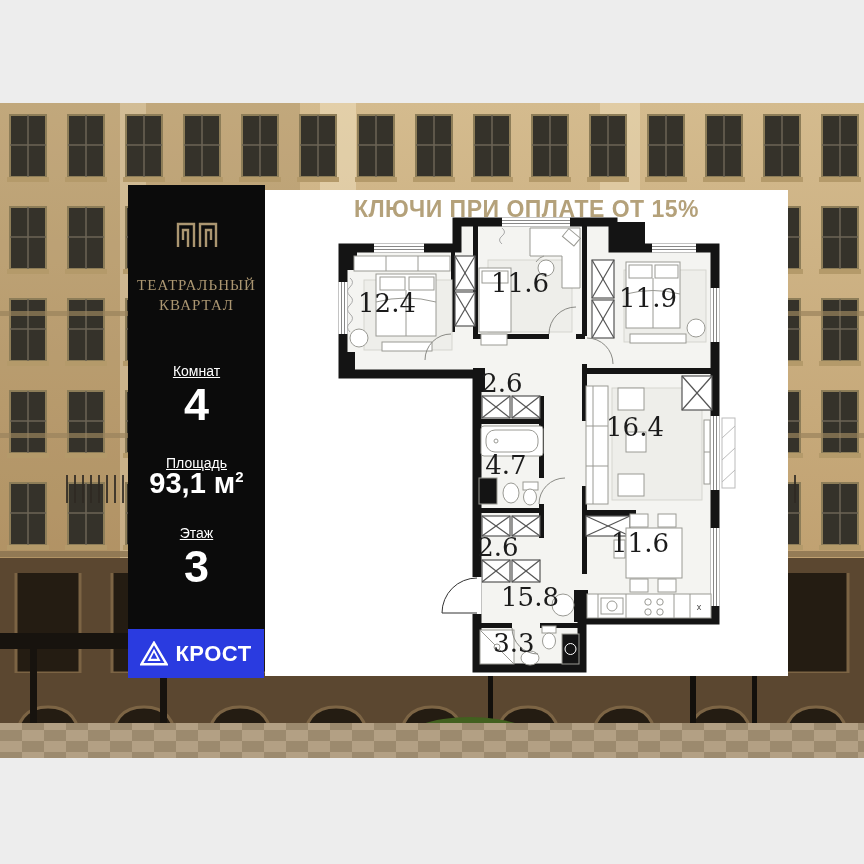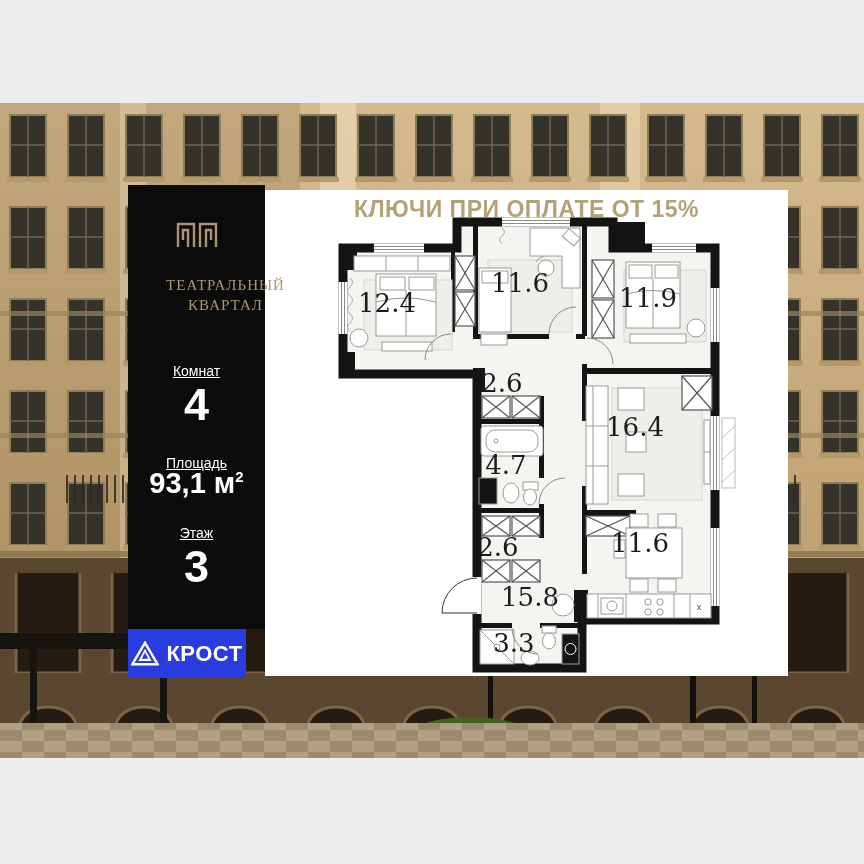--- a/index.html
+++ b/index.html
@@ -9,29 +9,29 @@
   .strip-top{top:0;height:103px;}
   .strip-bottom{top:758px;height:106px;}
   .photo{position:absolute;left:0;top:103px;width:864px;height:655px;z-index:1;}
   .white-card{position:absolute;left:265px;top:190px;width:523px;height:486px;background:#ffffff;z-index:4;}
   .promo{position:absolute;left:0;top:6px;width:100%;text-align:center;
          font-size:23px;font-weight:bold;color:#b4a17a;letter-spacing:.5px;}
   .plan-wrap{position:absolute;left:65px;top:26px;width:412px;height:458px;}
   .panel{position:absolute;left:128px;top:185px;width:137px;height:444px;background:#0b0b0b;z-index:5;}
   .emblem{position:absolute;left:0;top:36px;width:100%;text-align:center;}
   .brand{position:absolute;left:0;width:100%;text-align:center;color:#ab9671;
-         font-family:"Liberation Serif",serif;font-size:15px;letter-spacing:1px;padding-left:29px;}
+         font-family:"Liberation Serif",serif;font-size:15px;letter-spacing:1px;}
   .brand1{top:92px;}  .brand2{top:112px;}
   .stat-label{position:absolute;left:0;width:100%;text-align:center;color:#ffffff;font-size:14px;text-decoration:underline;}
   .stat-value{position:absolute;left:0;width:100%;text-align:center;color:#ffffff;font-weight:bold;}
   .lab1{top:178px;} .val1{top:194px;font-size:45px;}
   .lab2{top:270px;} .val2{top:282px;font-size:29px;}
   .val2 sup{font-size:15px;}
   .lab3{top:340px;} .val3{top:356px;font-size:45px;}
-  .krost{position:absolute;left:128px;top:629px;width:118px;height:49px;background:#2a3be0;z-index:5;
+  .krost{position:absolute;left:128px;top:629px;width:136px;height:49px;background:#2a3be0;z-index:5;
          display:flex;align-items:center;justify-content:center;gap:7px;}
   .krost-name{color:#fff;font-weight:bold;font-size:22px;letter-spacing:.5px;}
   .plan-label{font-family:"DejaVu Serif",serif;font-size:26px;fill:#1b1b1b;}
   .counter-x{font-family:"Liberation Sans",sans-serif;font-size:9px;fill:#444;}
 </style>
 </head>
 <body>
 
 <div class="stage">
 

